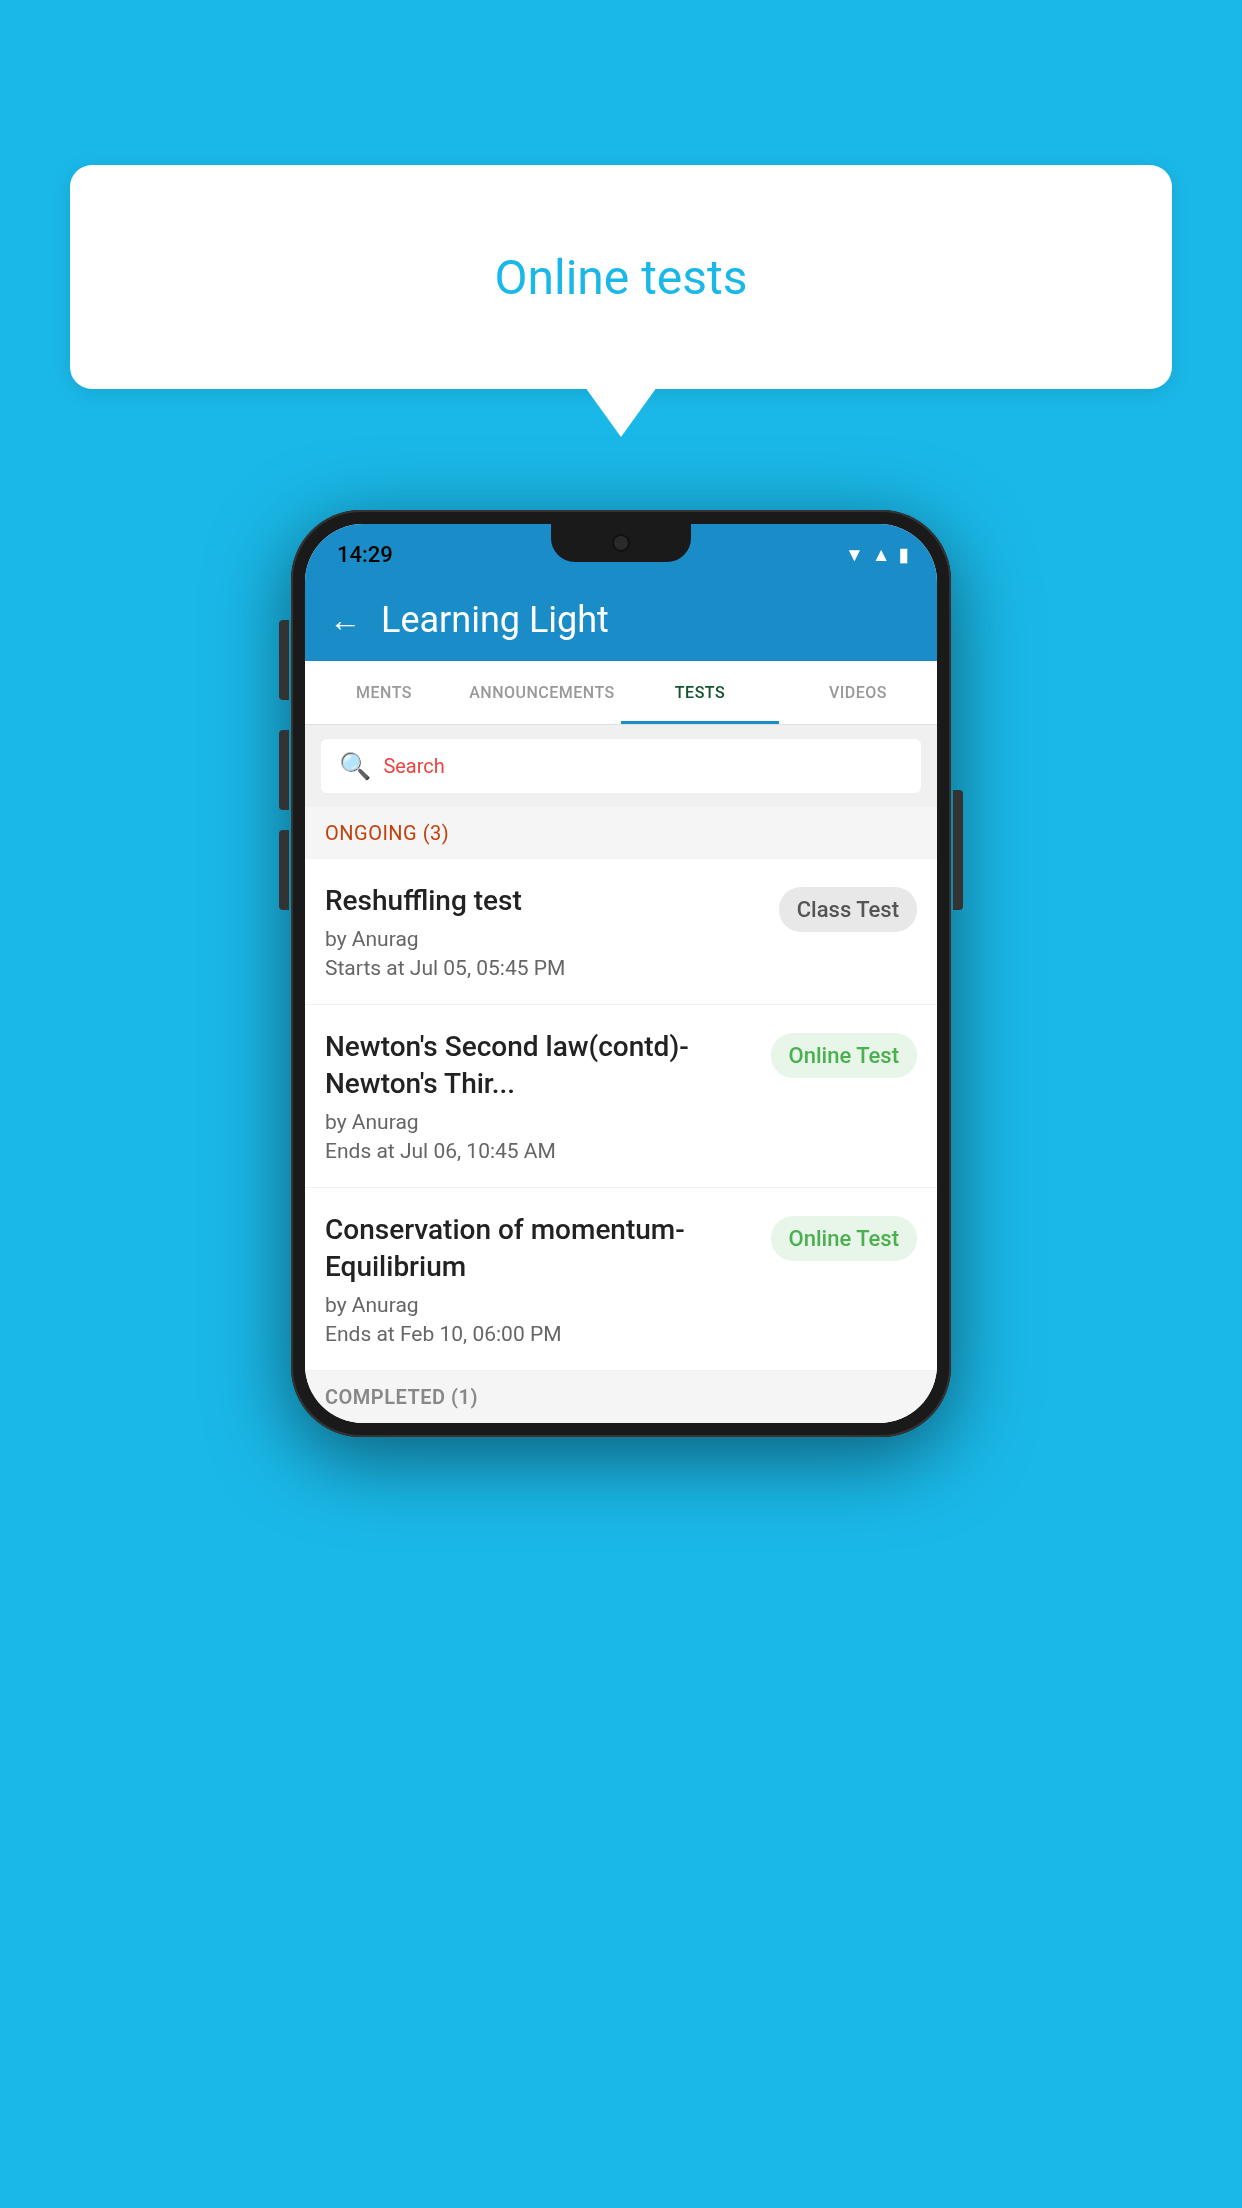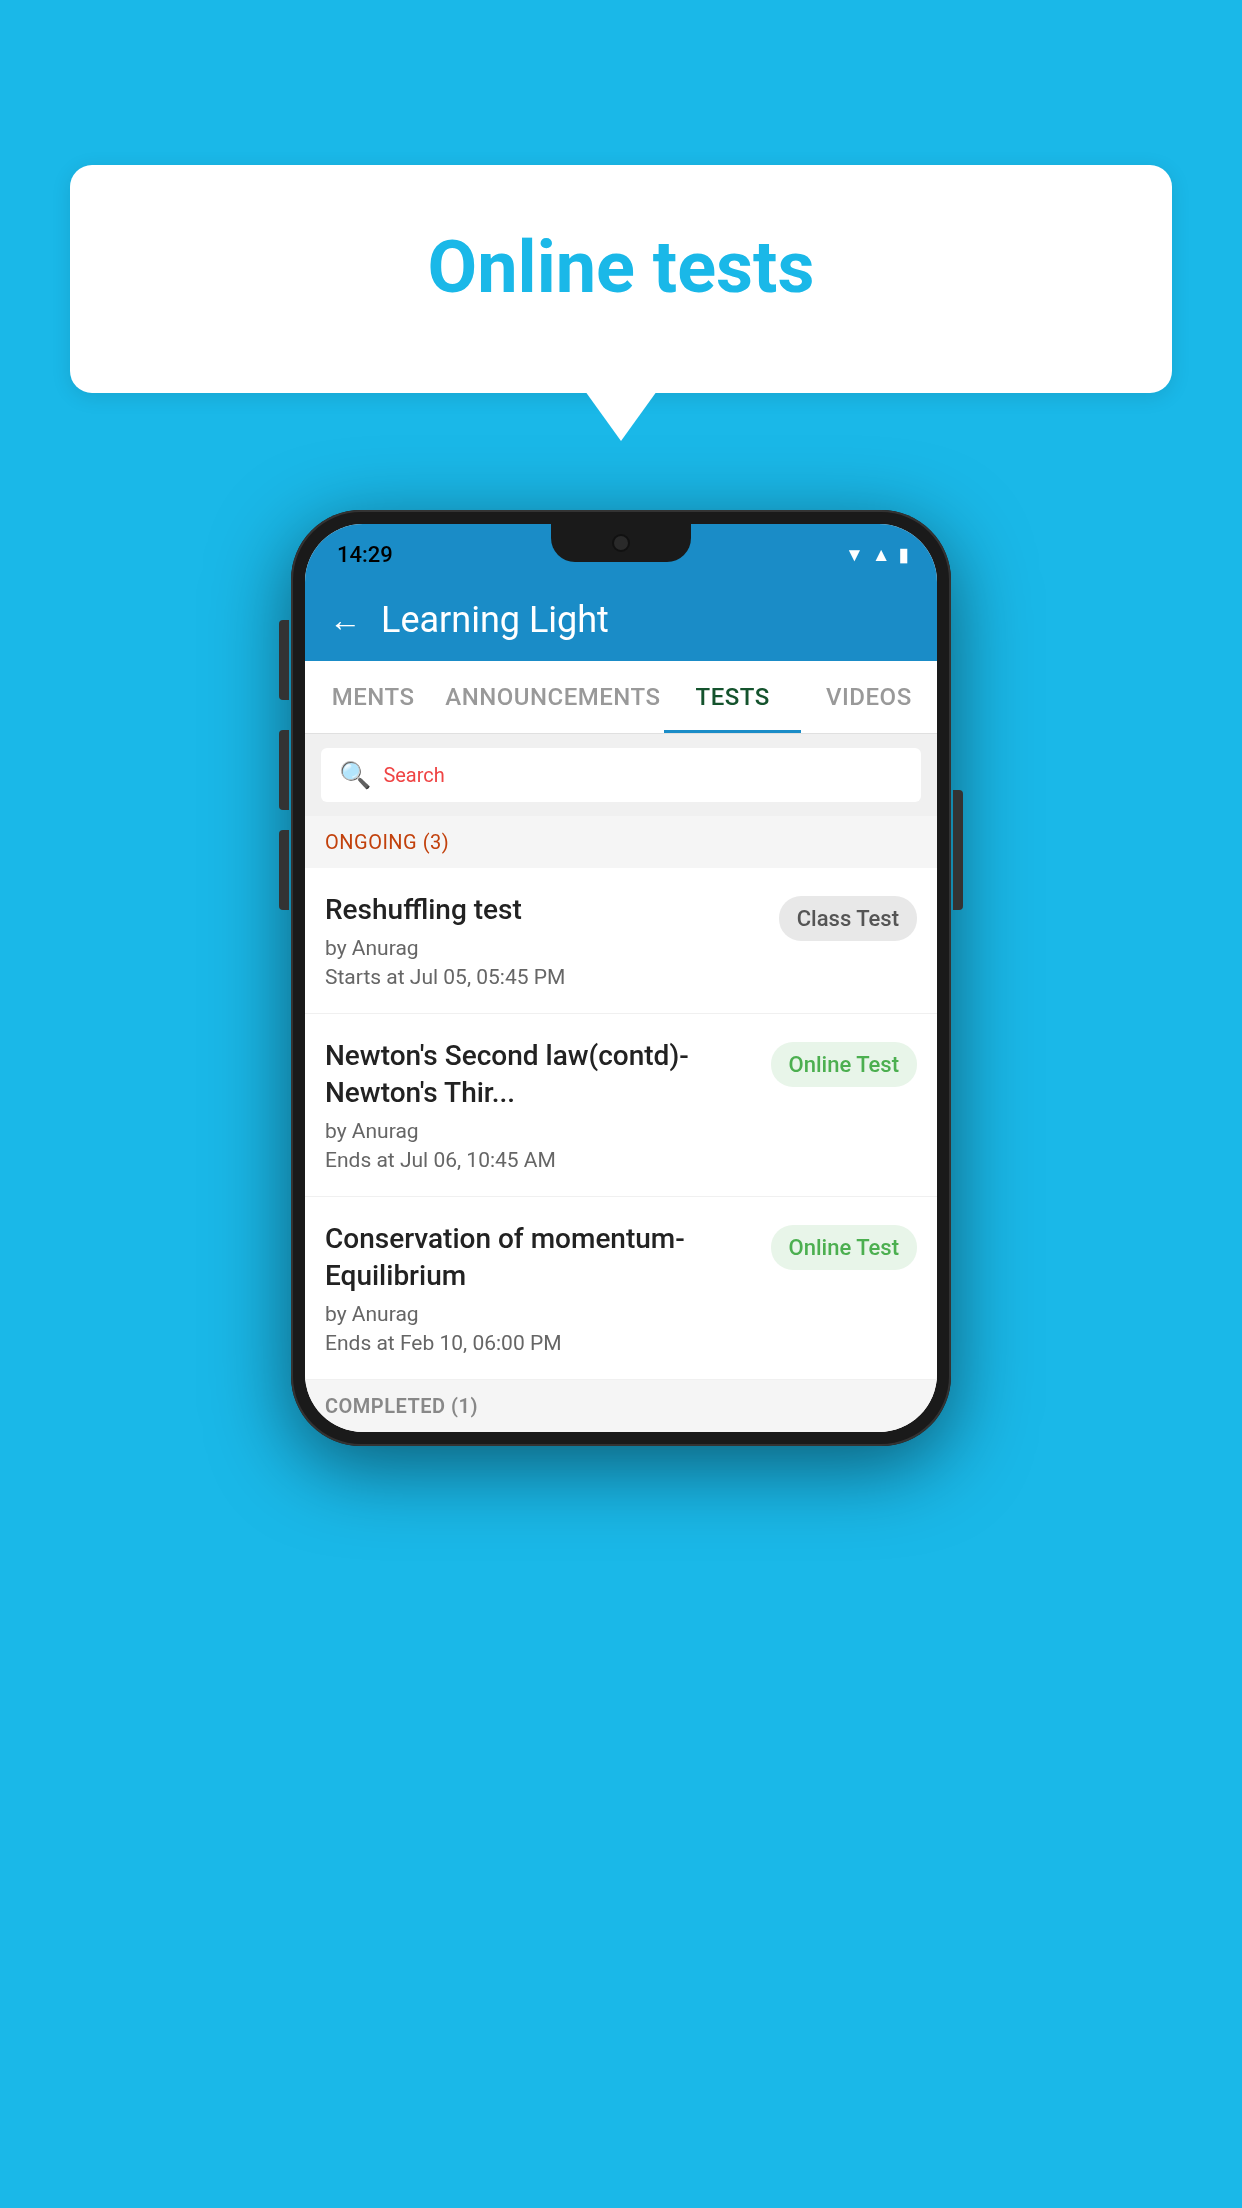--- a/index.html
+++ b/index.html
@@ -38,24 +38,25 @@
       left: 50%;
       transform: translateX(-50%);
       width: 0;
       height: 0;
       border-left: 36px solid transparent;
       border-right: 36px solid transparent;
       border-top: 50px solid white;
     }
 
     .bubble-title {
-      font-size: 72px;
+      font-size: 48px;
       color: #1ab8e8;
-      font-weight: 700;
+      font-weight: 400;
       margin-bottom: 18px;
+      margin-top: 24px;
     }
 
     .bubble-subtitle {
       font-size: 40px;
       color: #888;
       font-weight: 400;
     }
 
     
     .phone-container {
@@ -180,21 +181,21 @@
       background: white;
       display: flex;
       border-bottom: 1px solid #e0e0e0;
       overflow: hidden;
     }
 
     .tab {
       flex: 1;
       text-align: center;
       padding: 22px 4px;
-      font-size: 24px;
+      font-size: 16px;
       color: #999;
       font-weight: 500;
       letter-spacing: 0.5px;
       position: relative;
       cursor: pointer;
     }
 
     .tab.active {
       color: #14532d;
     }

